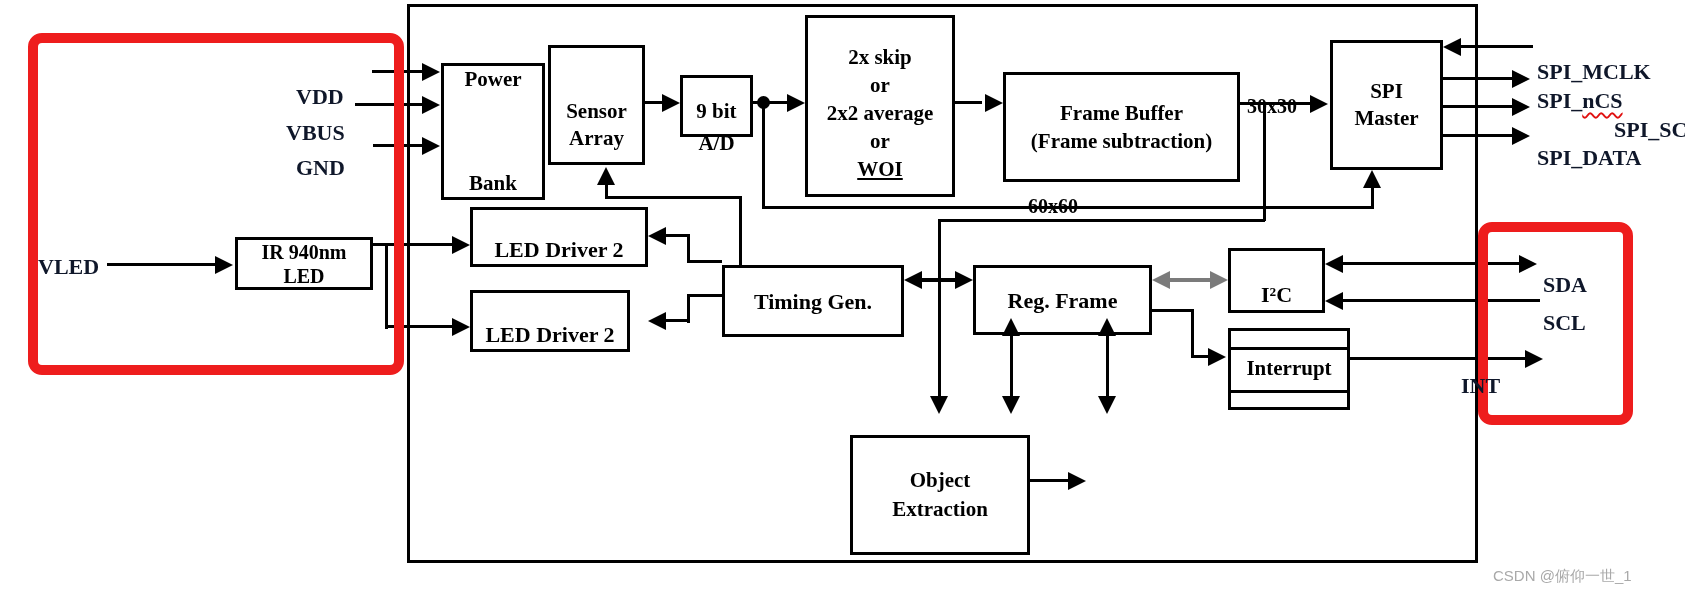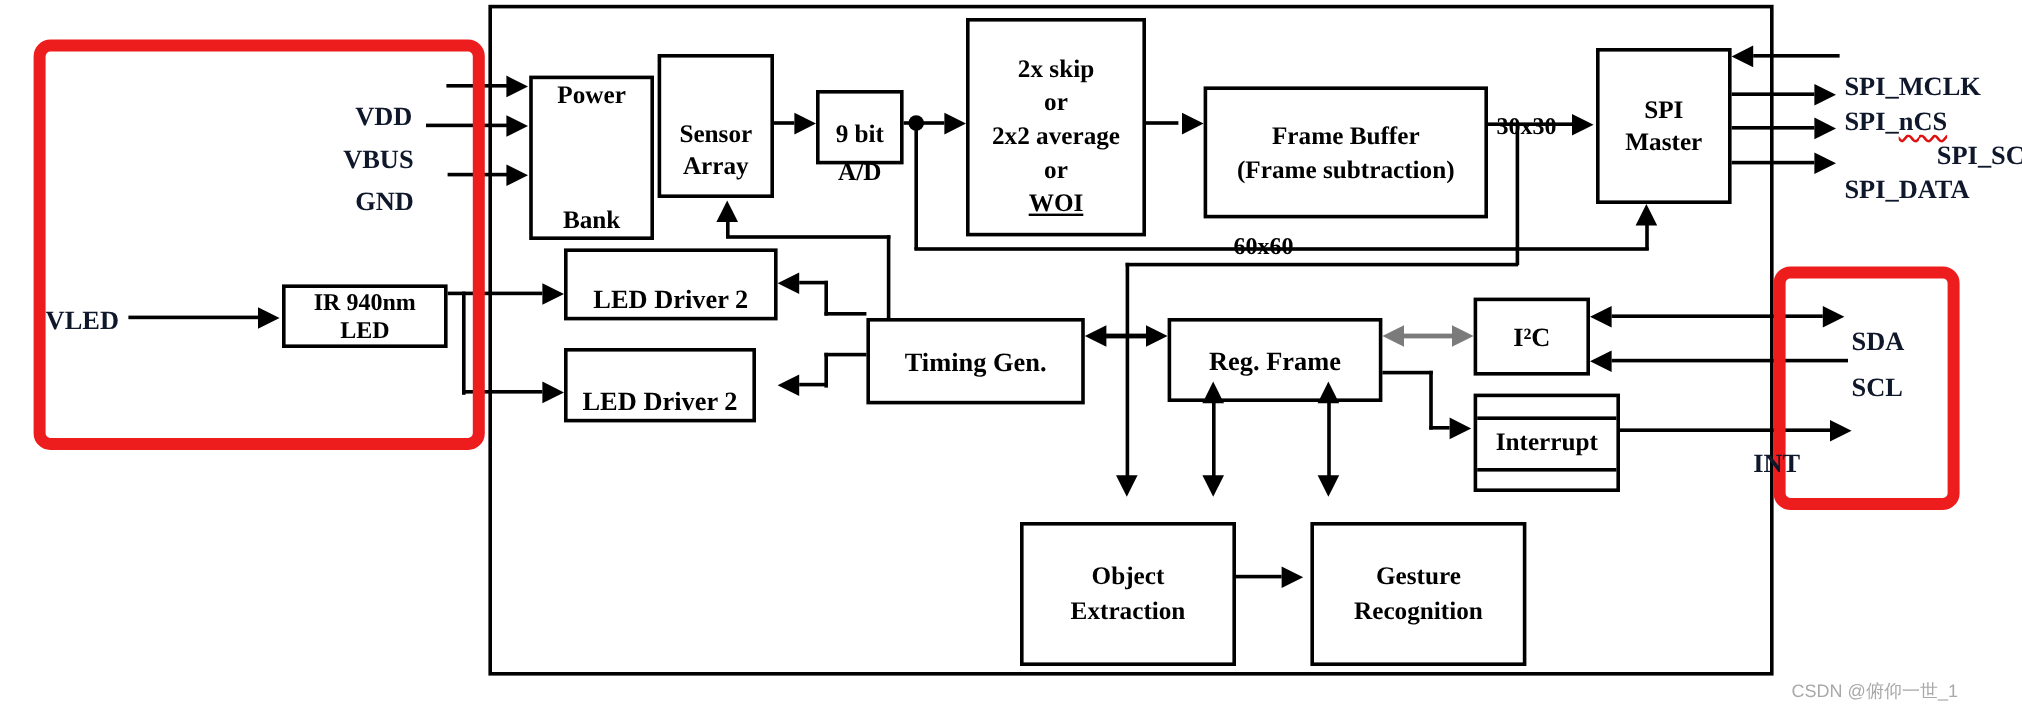--- a/index.html
+++ b/index.html
@@ -83,39 +83,35 @@
   </div>
 
   <div class="bk" style="left:722px;top:265px;width:182px;height:72px;font-size:22px;">
     <div>Timing Gen.</div>
   </div>
 
   <div class="bk" style="left:973px;top:265px;width:179px;height:70px;font-size:22px;">
     <div>Reg. Frame</div>
   </div>
 
-  <div class="bk bottom" style="left:1228px;top:248px;width:97px;height:65px;font-size:22px;padding-bottom:16px;">
+  <div class="bk bottom" style="left:1228px;top:248px;width:97px;height:65px;font-size:22px;padding-bottom:2px;">
     <div>I²C</div>
   </div>
 
   <div class="bk" style="left:1228px;top:328px;width:122px;height:82px;justify-content:flex-start;">
     <div class="divline" style="top:16px;"></div>
     <div class="divline" style="top:59px;"></div>
     <div style="position:absolute;top:24px;left:0;width:100%;text-align:center;">Interrupt</div>
   </div>
 
   <div class="bk" style="left:850px;top:435px;width:180px;height:120px;line-height:29px;">
     <div>Object</div>
     <div>Extraction</div>
   </div>
 
-  <div class="bk" style="left:1092px;top:435px;width:180px;height:120px;line-height:29px;">
-    <div>Gesture</div>
-    <div>Recognition</div>
-  </div>
 
   <div class="buslbl" style="left:1247px;top:95px;">30x30</div>
   <div class="buslbl" style="left:1028px;top:195px;">60x60</div>
 
   <div class="hl" style="left:372px;top:70px;width:52px;"></div>
   <div class="ah r" style="left:422px;top:63px;"></div>
   <div class="hl" style="left:355px;top:103px;width:69px;"></div>
   <div class="ah r" style="left:422px;top:96px;"></div>
   <div class="hl" style="left:373px;top:144px;width:51px;"></div>
   <div class="ah r" style="left:422px;top:137px;"></div>

